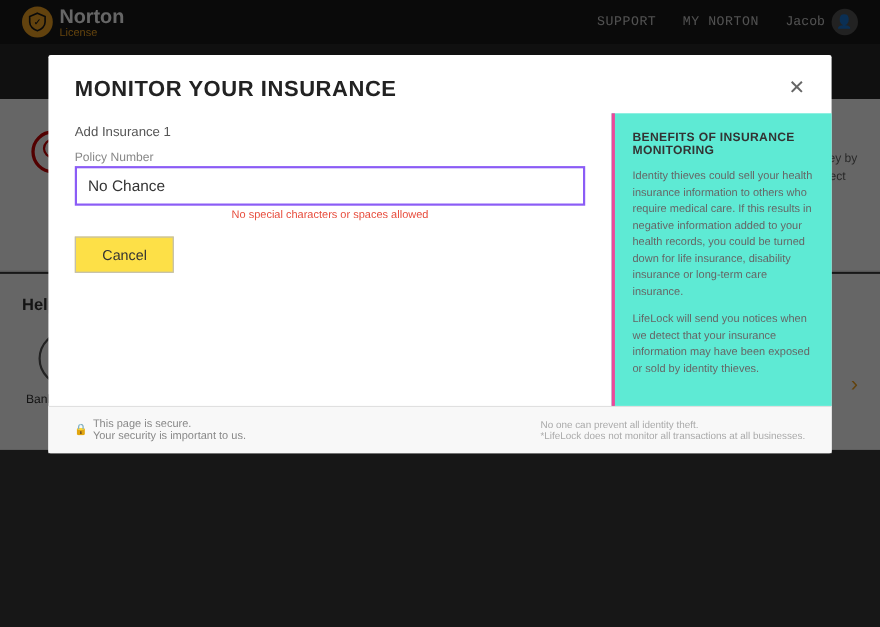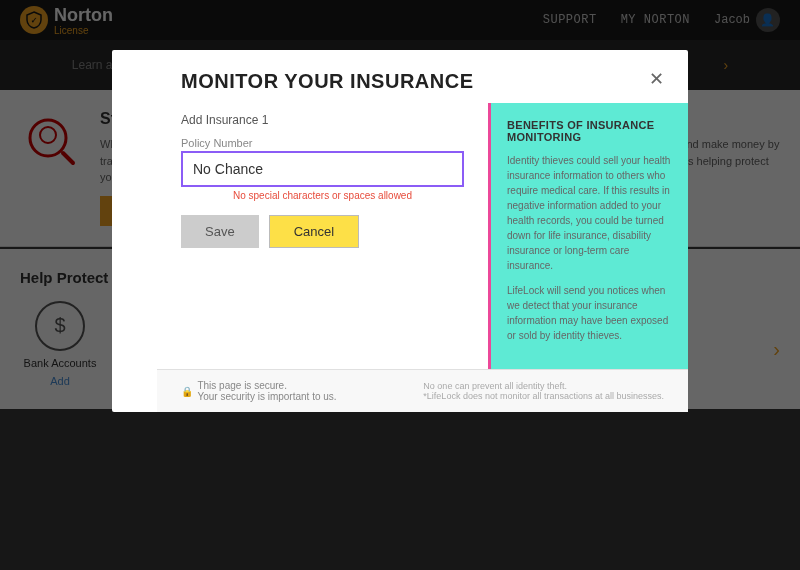--- a/index.html
+++ b/index.html
@@ -210,24 +210,23 @@
       bottom: 0;
       background: rgba(0,0,0,0.6);
       display: flex;
       align-items: flex-start;
       justify-content: center;
       padding-top: 50px;
       z-index: 100;
     }
     .modal {
       background: white;
-      width: 576px;
+      width: 712px;
       position: relative;
       border-radius: 2px;
-      padding-left: 45px;
     }
     .modal-header {
       padding: 20px 24px 10px;
       border-bottom: none;
       display: flex;
       align-items: flex-start;
       justify-content: space-between;
     }
     .modal-title {
       font-size: 20px;
@@ -465,21 +464,20 @@
 
         <div class="form-row">
           <div class="form-group">
             <label class="form-label">Policy Number</label>
             <input type="text" class="form-input error" value="No Chance" style="">
             <span class="error-msg">No special characters or spaces allowed</span>
           </div>
         </div>
 
         <div class="form-actions">
-          <button class="btn-save">Save</button>
           <button class="btn-cancel">Cancel</button>
         </div>
       </div>
 
       <div class="modal-right">
         <div class="benefits-title">BENEFITS OF INSURANCE MONITORING</div>
         <p class="benefits-text">Identity thieves could sell your health insurance information to others who require medical care. If this results in negative information added to your health records, you could be turned down for life insurance, disability insurance or long-term care insurance.</p>
         <p class="benefits-text">LifeLock will send you notices when we detect that your insurance information may have been exposed or sold by identity thieves.</p>
       </div>
     </div>

